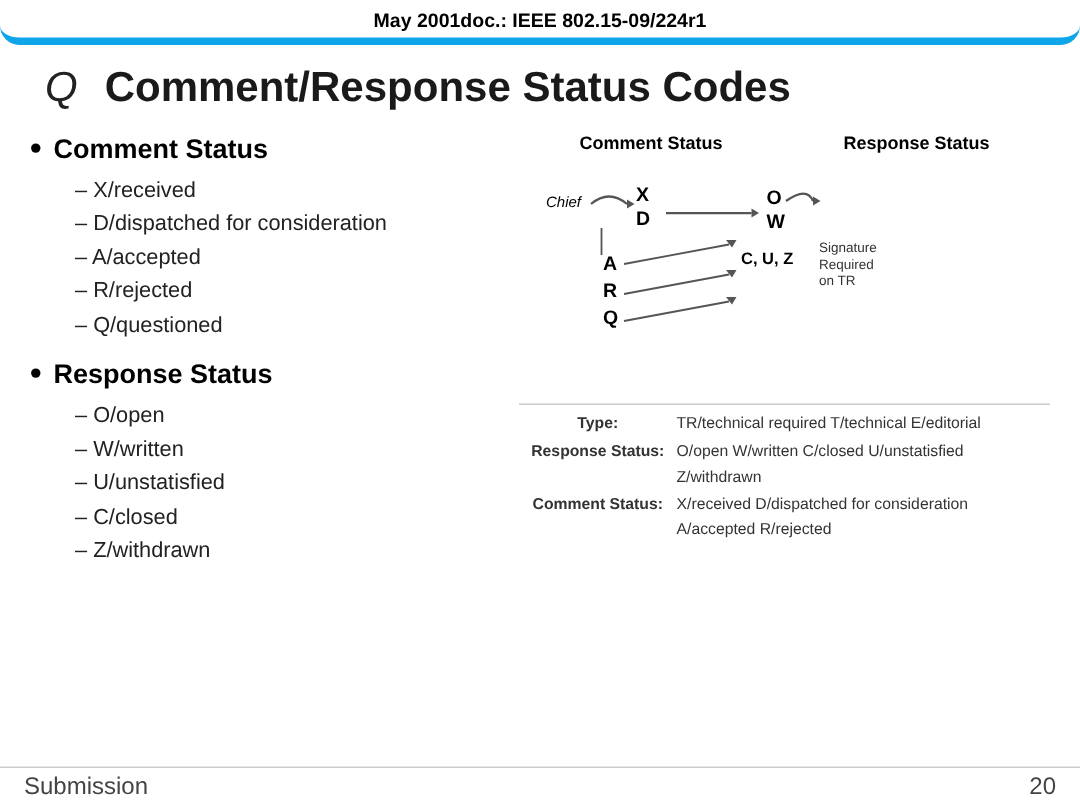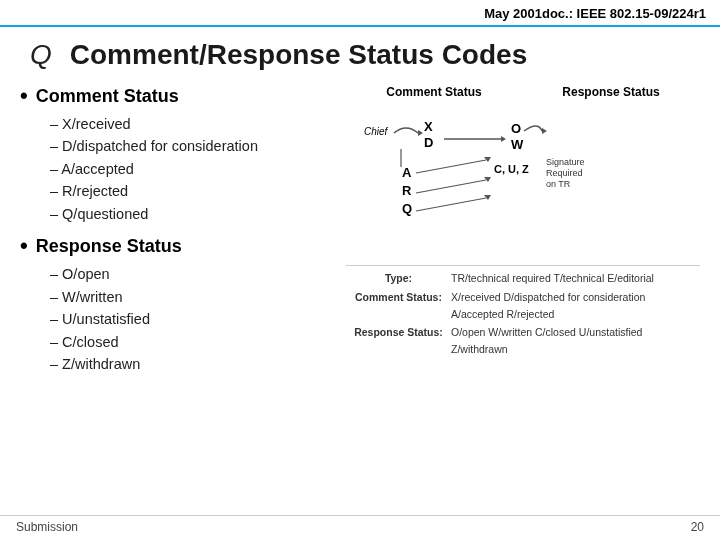--- a/index.html
+++ b/index.html
@@ -8,23 +8,24 @@
       width: 720px;
       height: 540px;
       background: #ffffff;
       font-family: Arial, Helvetica, sans-serif;
       overflow: hidden;
       position: relative;
     }
 
     .header {
       display: flex;
-      justify-content: flex-end;
+      justify-content: center;
       padding: 6px 14px 4px 14px;
-      border-bottom: 2px solid #0ea5e9;
+      border-bottom: 5px solid #0ea5e9;
+      border-radius: 13px;
     }
 
     .header-left {
       font-size: 13px;
       font-weight: bold;
     }
 
     .header-right {
       font-size: 13px;
       font-weight: bold;
@@ -141,21 +142,21 @@
     }
 
     .footer {
       position: absolute;
       bottom: 6px;
       left: 0;
       right: 0;
       display: flex;
       justify-content: space-between;
       padding: 0 16px;
-      font-size: 12px;
+      font-size: 16px;
       color: #444;
       border-top: 1px solid #ccc;
       padding-top: 4px;
     }
   </style>
 </head>
 <body>
 
 <div class="header">
   <span class="header-left">May 2001</span>
@@ -247,27 +248,27 @@
       <line x1="55" y1="44" x2="55" y2="62" stroke="#555" stroke-width="1.2"></line>
     </svg>
 
     
     <div class="info-block">
       <div class="info-row">
         <span class="info-label">Type:</span>
         <span class="info-value">TR/technical required  T/technical  E/editorial</span>
       </div>
       <div class="info-row">
+        <span class="info-label">Response Status:</span>
+        <span class="info-value">O/open  W/written  C/closed  U/unstatisfied  Z/withdrawn</span>
+      </div>
+      <div class="info-row">
         <span class="info-label">Comment Status:</span>
         <span class="info-value">X/received  D/dispatched for consideration  A/accepted  R/rejected</span>
       </div>
-      <div class="info-row">
-        <span class="info-label">Response Status:</span>
-        <span class="info-value">O/open  W/written  C/closed  U/unstatisfied  Z/withdrawn</span>
-      </div>
     </div>
 
   </div>
 </div>
 
 <div class="footer">
   <span>Submission</span>
   <span>20</span>
 </div>
 

